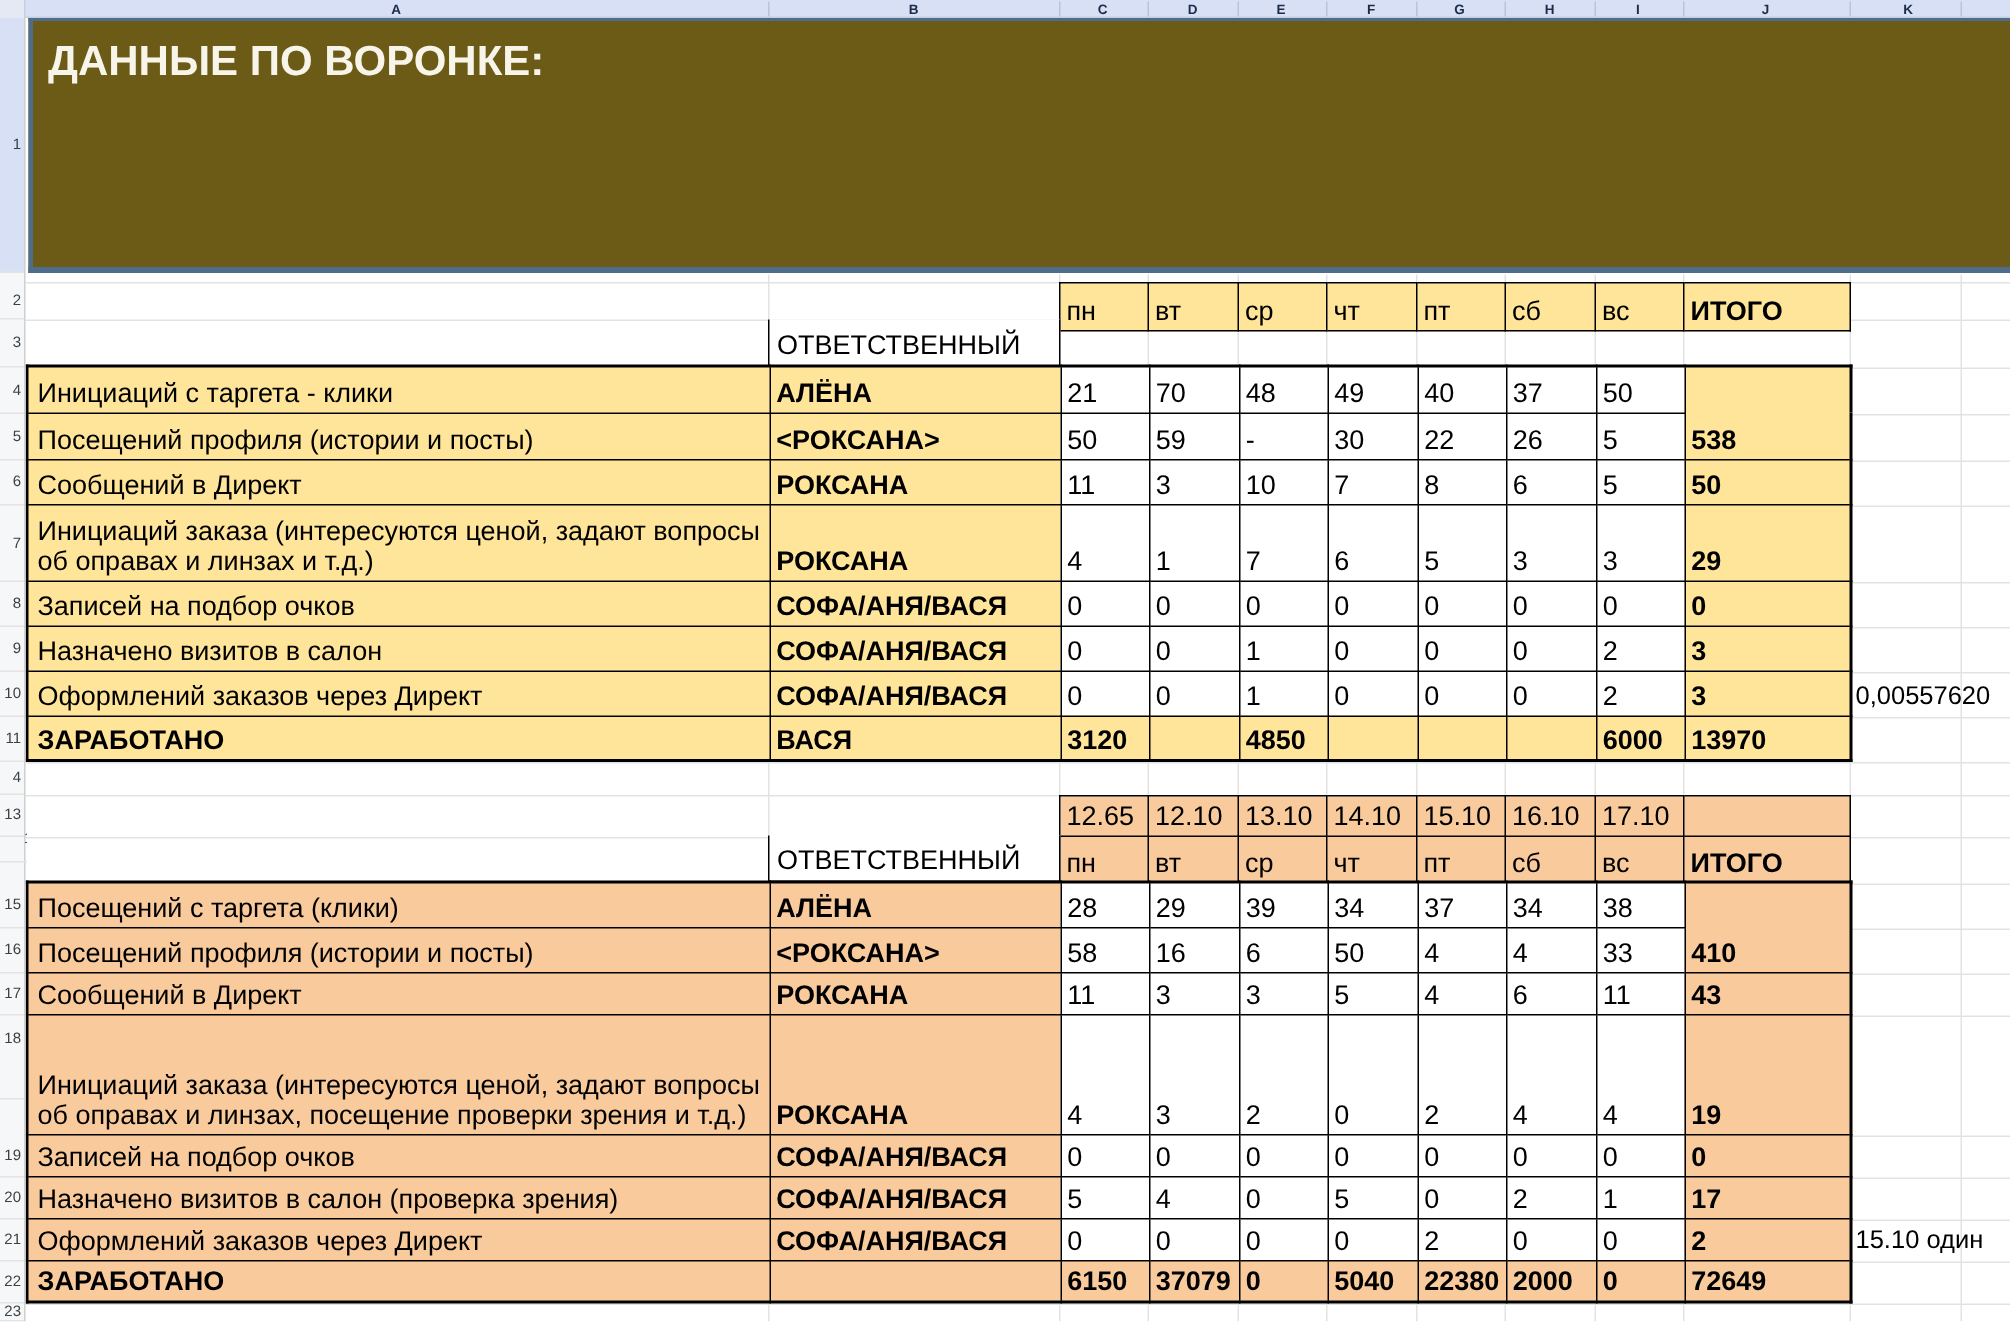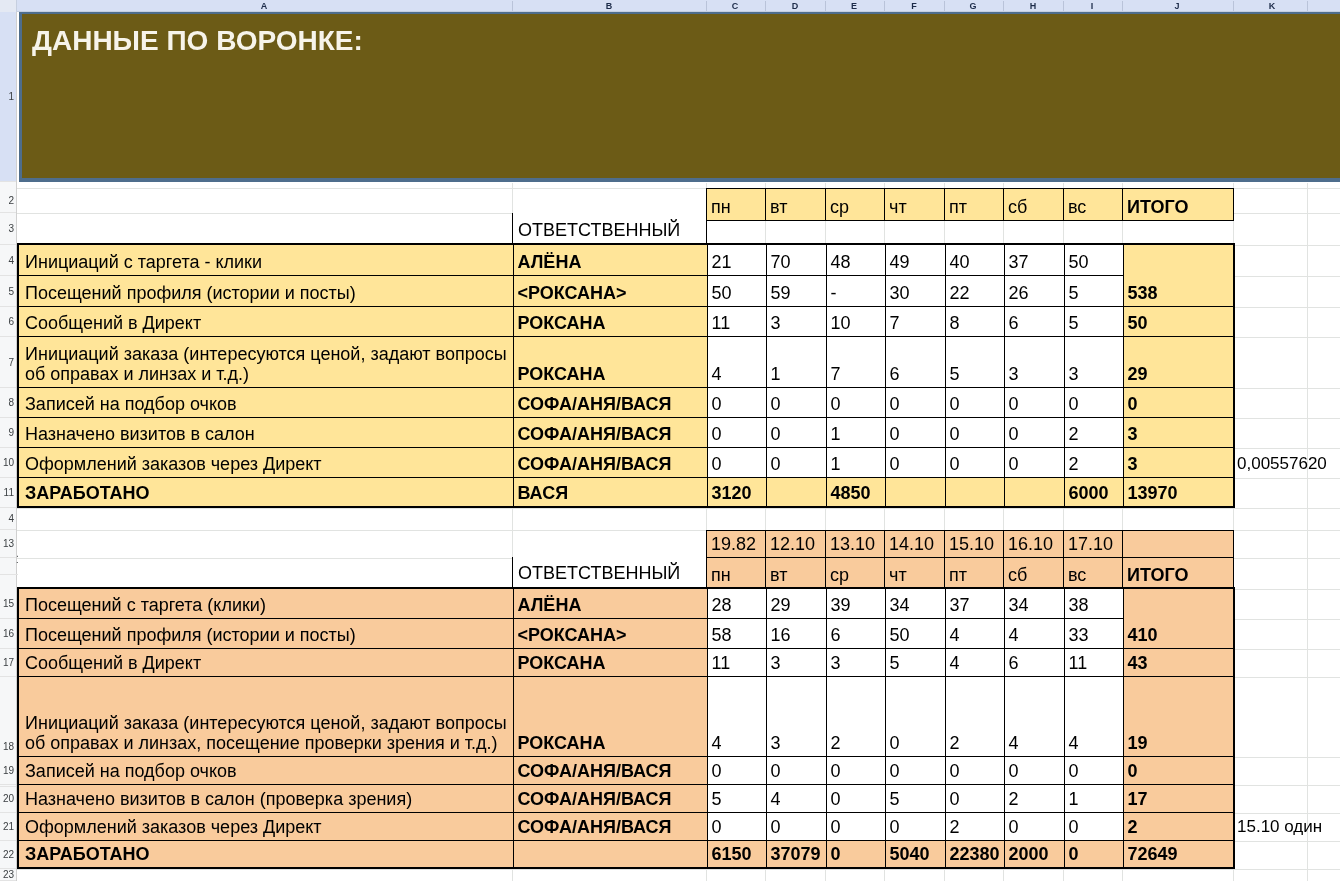--- a/index.html
+++ b/index.html
@@ -118,21 +118,21 @@
     <div class="rownum" style="top: 388px; height: 30px; line-height: 30px;">8</div>
     <div class="rownum" style="top: 418px; height: 30px; line-height: 30px;">9</div>
     <div class="rownum" style="top: 448px; height: 30px; line-height: 30px;">10</div>
     <div class="rownum" style="top: 478px; height: 30px; line-height: 30px;">11</div>
     <div class="rownum" style="top: 508px; height: 22px; line-height: 22px;">4</div>
     <div class="rownum" style="top: 530px; height: 28px; line-height: 28px;">13</div>
     <div class="rownum" style="top: 544px; height: 31px; line-height: 31px; padding-left: 16px;">14</div>
     <div class="rownum" style="top: 589px; height: 30px; line-height: 30px;">15</div>
     <div class="rownum" style="top: 619px; height: 30px; line-height: 30px;">16</div>
     <div class="rownum" style="top: 649px; height: 28px; line-height: 28px;">17</div>
-    <div class="rownum" style="top: 707px; height: 80px; line-height: 80px; text-align: right;">18</div>
+    <div class="rownum" style="top: 653px; height: 80px; line-height: 80px; text-align: right;">18</div>
     <div class="rownum" style="top: 757px; height: 28px; line-height: 28px;">19</div>
     <div class="rownum" style="top: 785px; height: 28px; line-height: 28px;">20</div>
     <div class="rownum" style="top: 813px; height: 28px; line-height: 28px;">21</div>
     <div class="rownum" style="top: 841px; height: 28px; line-height: 28px;">22</div>
     <div class="rownum" style="top: 869px; height: 12px; line-height: 12px;">23</div>
   </div>
 
 <div id="banner">
   <div class="l1">ДАННЫЕ ПО ВОРОНКЕ:</div>
 </div>
@@ -282,21 +282,21 @@
       <col style="width:60px">
       <col style="width:59px">
       <col style="width:60px">
       <col style="width:59px">
       <col style="width:60px">
       <col style="width:59px">
       <col style="width:111px">
     </colgroup>
   <tbody>
       <tr style="height:27px">
-    <td class="dt">19.82</td>
+    <td class="dt">12.65</td>
     <td class="dt">12.10</td>
     <td class="dt">13.10</td>
     <td class="dt">14.10</td>
     <td class="dt">15.10</td>
     <td class="dt">16.10</td>
     <td class="dt">17.10</td>
     <td class="dt"></td>
   </tr>
   <tr style="height:31px">
     <td class="dy">пн</td>

